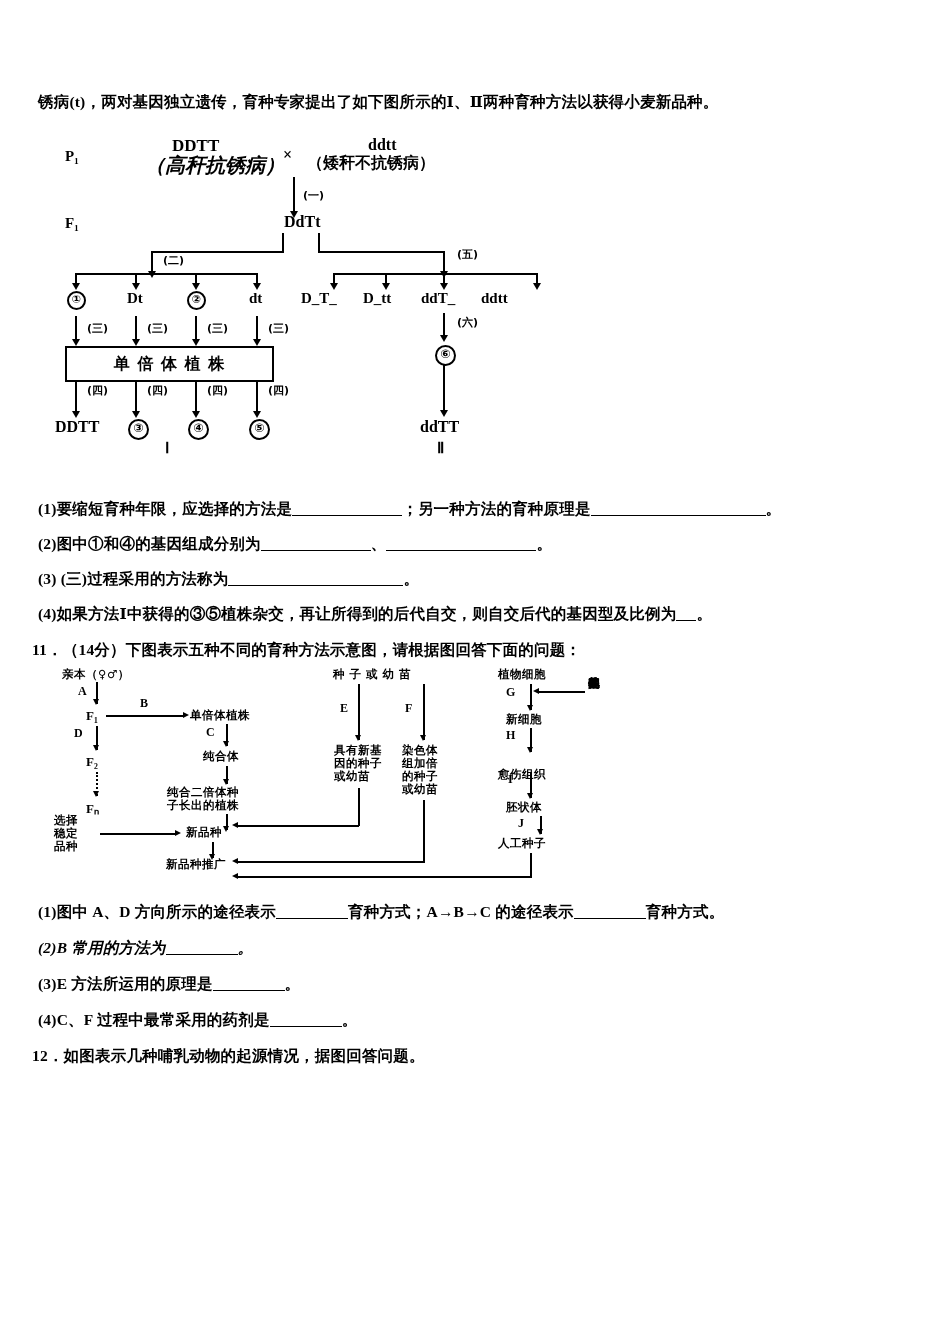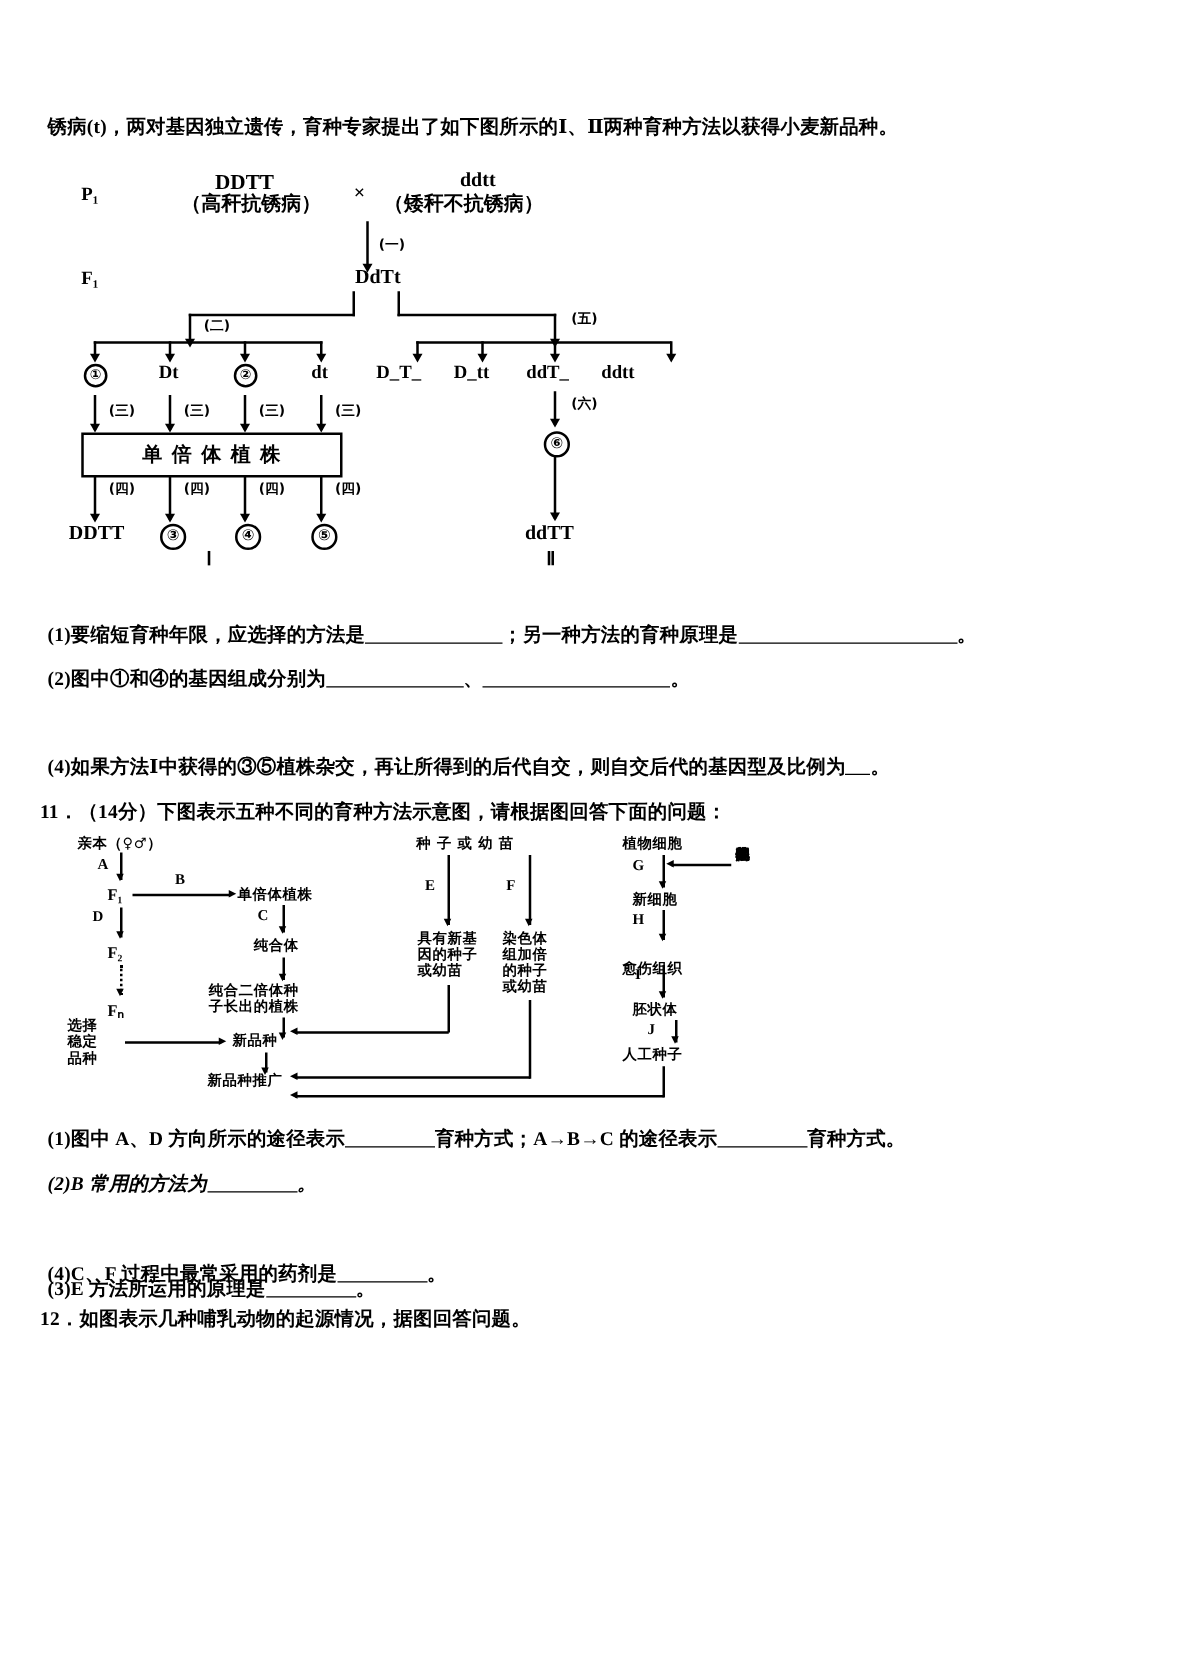--- a/index.html
+++ b/index.html
@@ -156,21 +156,21 @@
 <div class="page">
 
   <div class="qline" style="left:38px; top:93px;">锈病(t)，两对基因独立遗传，育种专家提出了如下图所示的Ⅰ、Ⅱ两种育种方法以获得小麦新品种。</div>
 
   <div id="diagram1">
 
     <div class="lbl" style="left:20px; top:16px; font-size:15px;">P₁</div>
     <div class="lbl" style="left:20px; top:83px; font-size:15px;">F₁</div>
 
     <div class="lbl" style="left:127px; top:4px; font-size:17px;">DDTT</div>
-    <div class="lbl cn" style="left:100px; top:22px; font-size:16px;">（高秆抗锈病）</div>
+    <div class="lbl cn" style="left:100px; top:22px; font-size:20px;font-style:italic;">（高秆抗锈病）</div>
 
     <div class="lbl" style="left:238px; top:14px; font-size:16px;">×</div>
 
     <div class="lbl" style="left:323px; top:4px; font-size:16px;">ddtt</div>
     <div class="lbl cn" style="left:262px; top:22px; font-size:16px;">（矮秆不抗锈病）</div>
 
     <div class="vline" style="left:248px; top:44px; height:38px;"></div>
     <div class="arrowdown" style="left:245px; top:78px;"></div>
     <div class="step" style="left:258px; top:55px;">(一)</div>
 
@@ -282,20 +282,23 @@
   </div>
 
   <div class="qline" style="left:38px; top:500px;">
     <span>(1)要缩短育种年限，应选择的方法是</span><span class="blank-m"></span><span>；另一种方法的育种原理是</span><span class="blank-xl"></span><span>。</span>
   </div>
 
   <div class="qline" style="left:38px; top:535px;">
     <span>(2)图中①和④的基因组成分别为</span><span class="blank-m"></span><span>、</span><span class="blank-l"></span><span>。</span>
   </div>
 
+  <div class="qline" style="left:38px; top:570px;">
+    <span>(3) (三)过程采用的方法称为</span><span class="blank-xl"></span><span>。</span>
+  </div>
 
   <div class="qline" style="left:38px; top:605px;">
     <span>(4)如果方法Ⅰ中获得的③⑤植株杂交，再让所得到的后代自交，则自交后代的基因型及比例为</span><span class="blank-xs"></span><span>。</span>
   </div>
 
   <div class="qline" style="left:32px; top:641px;">11．（14分）下图表示五种不同的育种方法示意图，请根据图回答下面的问题：</div>
 
   <div id="diagram2">
 
     <div class="n" style="left:22px; top:0px;">亲本（♀♂）</div>
@@ -410,21 +413,21 @@
   </div>
 
   <div class="qline" style="left:38px; top:903px;">
     <span>(1)图中 A、D 方向所示的途径表示</span><span class="blank-s"></span><span>育种方式；A→B→C 的途径表示</span><span class="blank-s"></span><span>育种方式。</span>
   </div>
 
   <div class="qline" style="left:38px; top:939px;font-style:italic;">
     <span>(2)B 常用的方法为</span><span class="blank-s"></span><span>。</span>
   </div>
 
-  <div class="qline" style="left:38px; top:975px;margin-top:48px;">
+  <div class="qline" style="left:38px; top:975px;">
     <span>(3)E 方法所运用的原理是</span><span class="blank-s"></span><span>。</span>
   </div>
 
   <div class="qline" style="left:38px; top:1011px;">
     <span>(4)C、F 过程中最常采用的药剂是</span><span class="blank-s"></span><span>。</span>
   </div>
 
   <div class="qline" style="left:32px; top:1047px;">12．如图表示几种哺乳动物的起源情况，据图回答问题。</div>
 
 </div>

